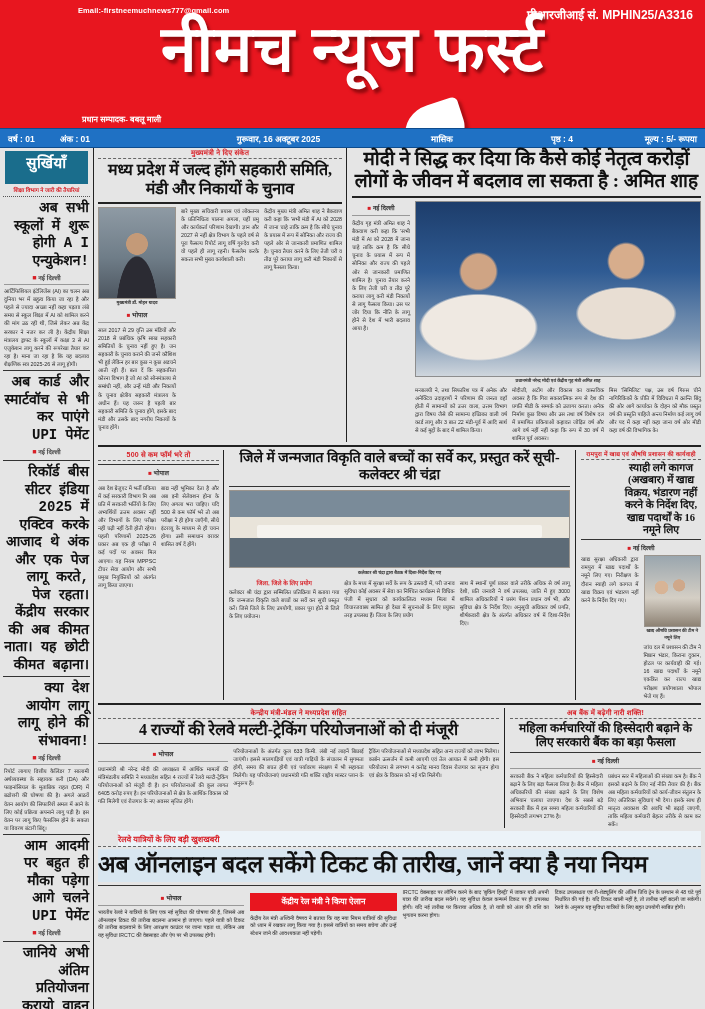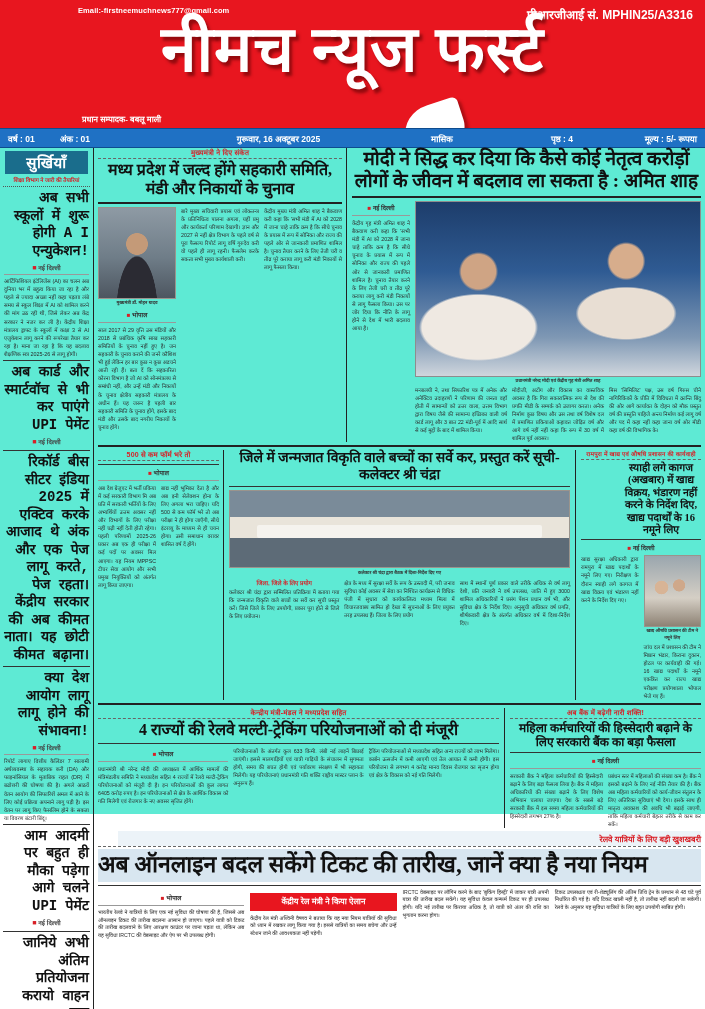--- a/index.html
+++ b/index.html
@@ -3,21 +3,21 @@
 <meta charset="utf-8">
 <title>Neemuch News First</title>
 <style>
   * { box-sizing: border-box; margin: 0; padding: 0; }
   html, body {
     width: 705px; height: 1009px;
     background: #ffffff;
     font-family: "Liberation Sans", "DejaVu Sans", sans-serif;
     overflow: hidden;
   }
-  .page { position: relative; width: 705px; height: 814px; background: #5eead4; }
+  .page { position: relative; width: 705px; height: 1009px; background: #e5e5e5; }
 
   
   .masthead {
     position: relative;
     height: 128px;
     background: #e8161f;
     overflow: hidden;
   }
   .mh-email {
     position: absolute; left: 78px; top: 6px;
@@ -77,21 +77,21 @@
   }
   .content { flex: 1; padding: 0 4px 0 4px; }
 
   
   .sb-head {
     margin: 3px 2px 0 2px;
     background: #1a6d8c;
     color: #fff; text-align: center;
     font-family: "Liberation Serif", serif;
     font-size: 15px; font-weight: bold;
-    padding: 1px 0 2px 0;
+    padding: 1px 0 12px 0;
     letter-spacing: 0.5px;
   }
   .sb-sub {
     text-align: center; color: #d81f26;
     font-size: 5.6px; font-weight: bold;
     padding: 2px 1px 2px 1px;
     border-bottom: 1px dotted #555;
   }
   .sb-item { padding: 3px 1px 2px 1px; }
   .sb-item + .sb-item { border-top: 1px solid #333; }
@@ -198,21 +198,21 @@
   .mid-c { width: 125px; flex: 0 0 125px; padding-left: 5px; }
 
   
   .low-sec { display: flex; margin-top: 3px; }
   .low-a { flex: 1; padding-right: 5px; border-right: 1.5px solid #222; }
   .low-b { width: 196px; flex: 0 0 196px; padding-left: 5px; }
 
   
   .banner-wrap { margin-top: 3px; }
   .bn-kicker {
-    text-align:right; color:#d81f26; font-size:8px; font-weight:bold;
+    text-align:left; color:#d81f26; font-size:8px; font-weight:bold;
     background:#ecf3f8; padding:2px 0;margin-left:20px;
   }
   .bn-head {
     text-align:left; font-family:"Liberation Serif", serif;
     font-weight:bold; font-size:23px; color:#111;
     background:#d8e6f0; padding:3px 0 4px 0; line-height:1.1;
   }
   .bn-cols { display:flex; gap:6px; margin-top:3px; }
   .bn-col { flex:1; font-size:5.2px; line-height:1.5; text-align:justify; color:#2b2b2b; }
   .redbox {

